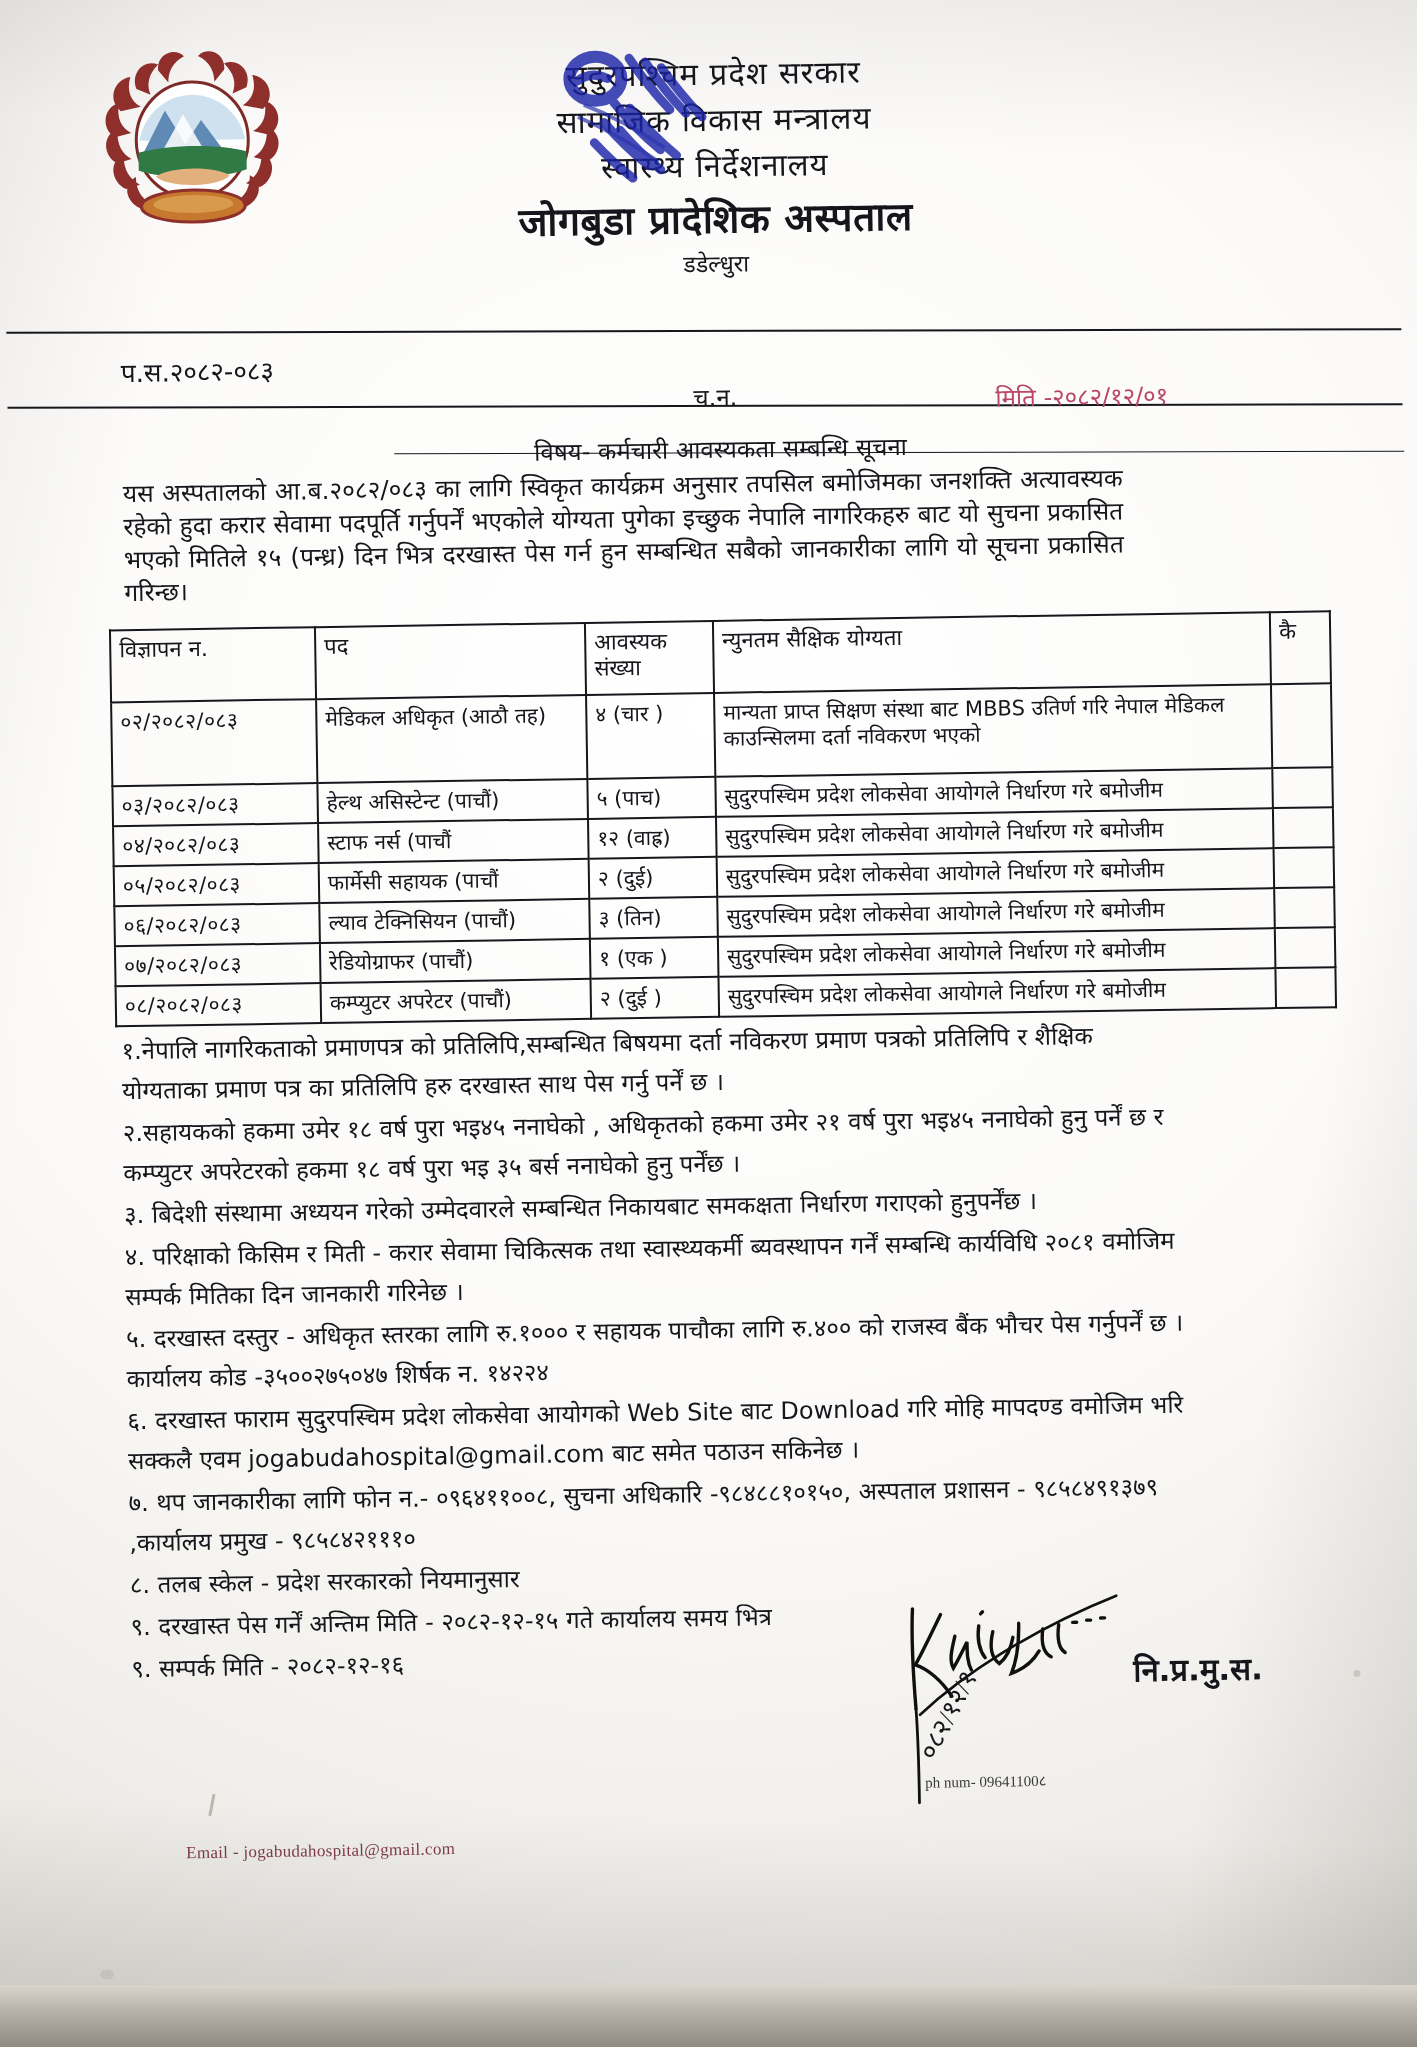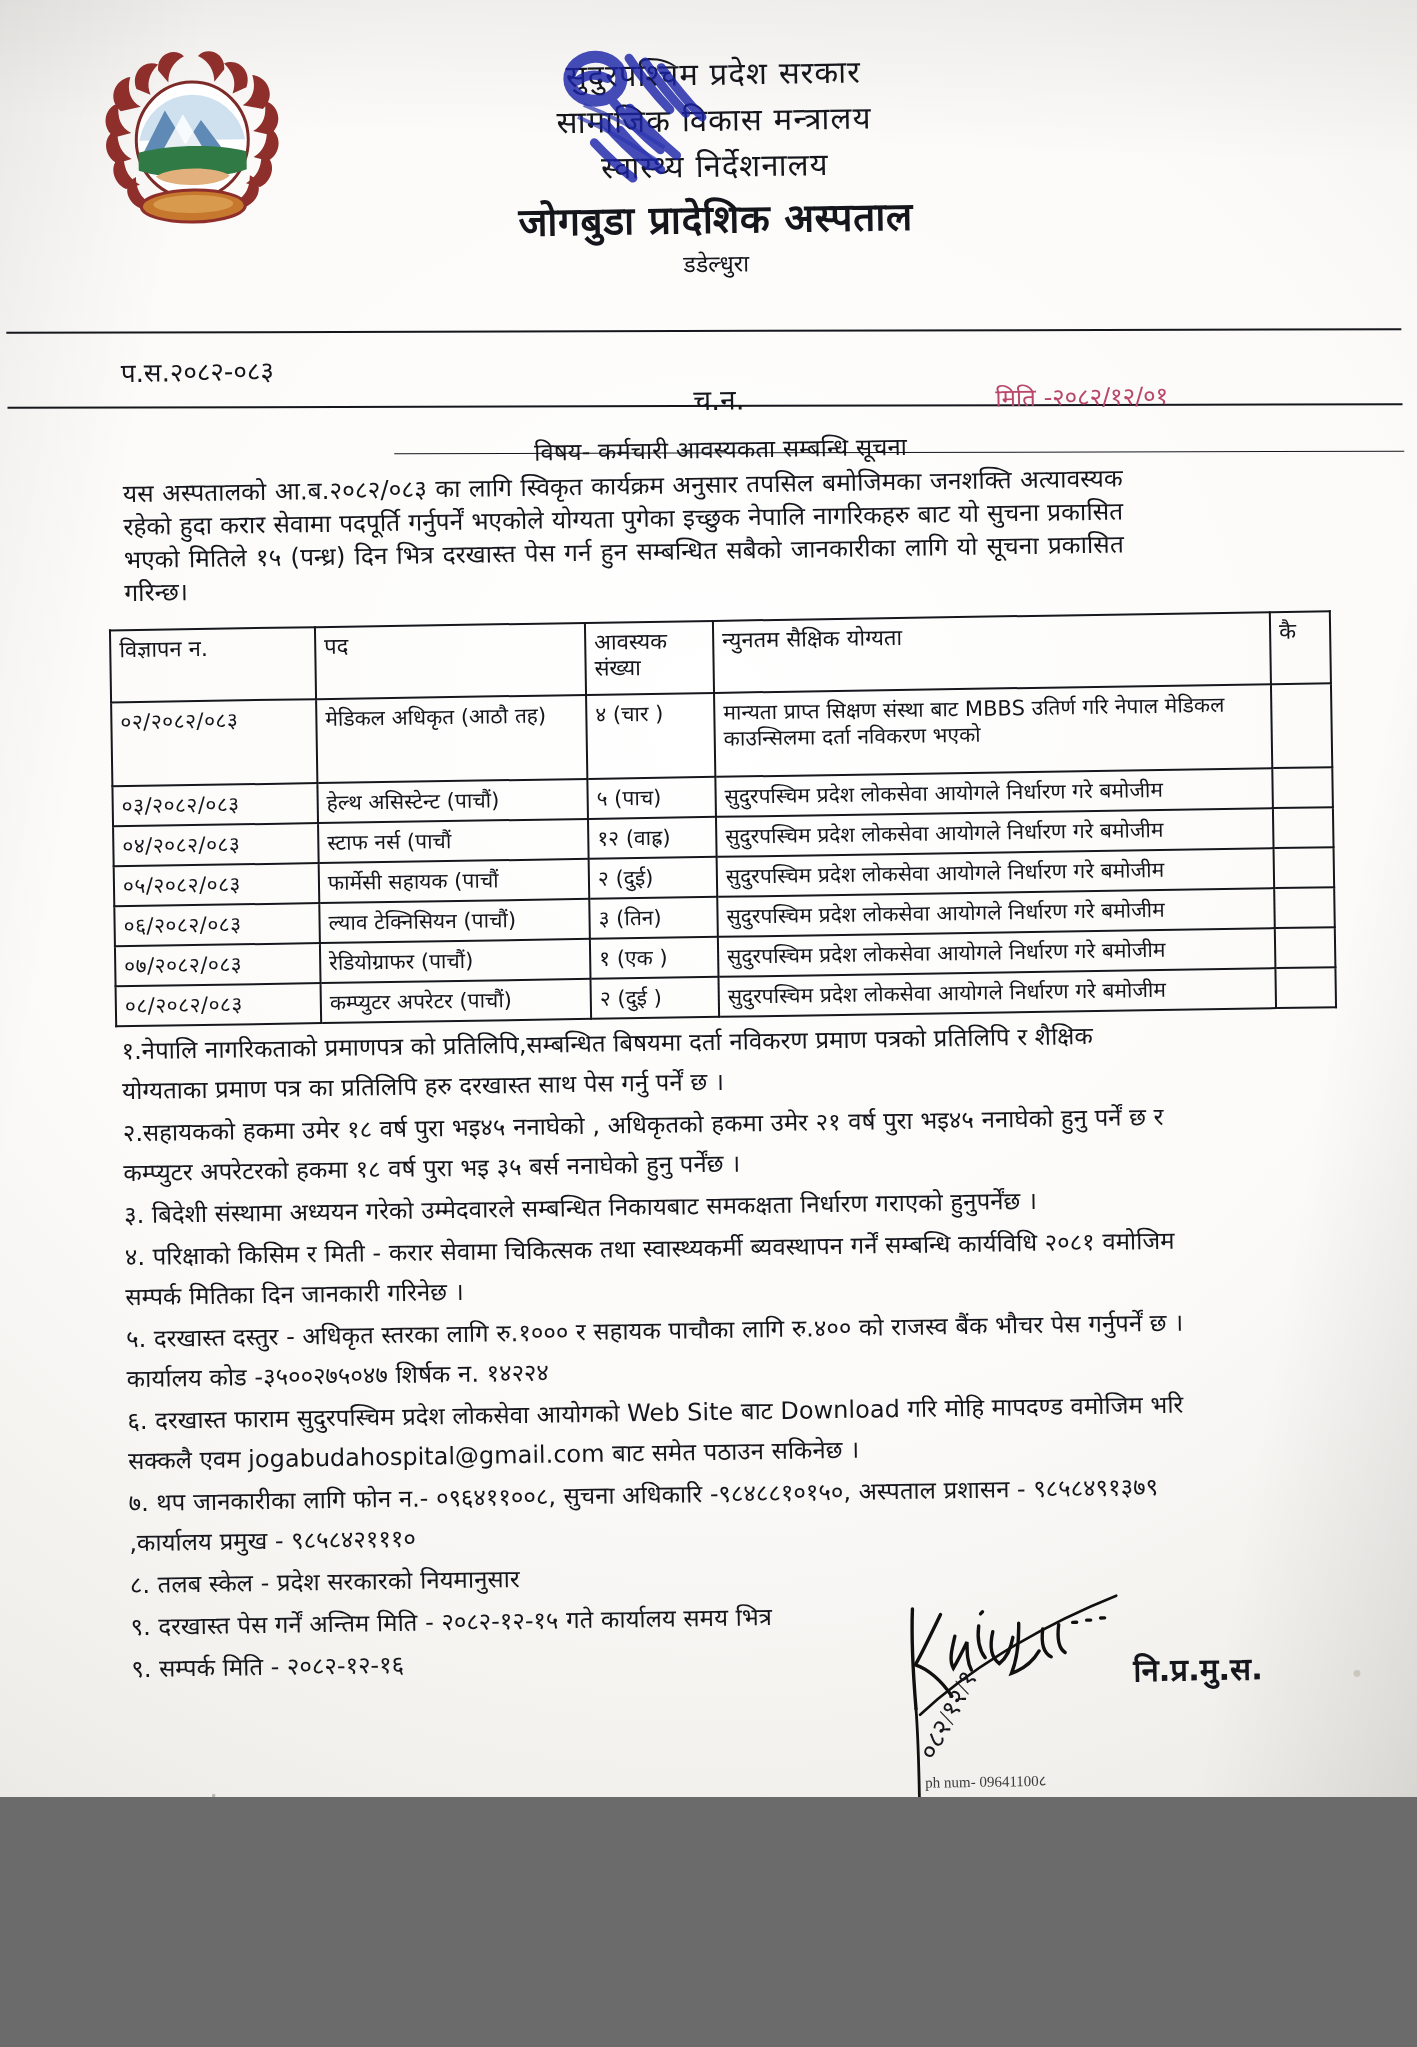--- a/index.html
+++ b/index.html
@@ -6,21 +6,21 @@
     margin: 0;
     padding: 0;
     background: #6b6b6b;
   }
   body {
     font-family: "DejaVu Sans", "Liberation Sans", sans-serif;
   }
   #page {
     position: relative;
     width: 1417px;
-    height: 1797px;
+    height: 2047px;
     overflow: hidden;
     background: #cfcdc8;
     text-decoration: underline;
   }
   
   #sheet {
     position: absolute;
     left: 0; top: 0;
     width: 1417px;
     height: 2047px;
@@ -82,21 +82,21 @@
   .rule {
     position: absolute;
     height: 0;
     border-top: 2px solid #15171c;
   }
   #rule1 { left: 14px; top: 330px; width: 1395px; transform: rotate(0.75deg); }
   #rule2 { left: 14px; top: 405px; width: 1395px; transform: rotate(0.75deg); }
   #rule3 { left: 400px; top: 455px; width: 1010px; transform: rotate(0.75deg); border-top-width: 1px;}
 
   #refno  { position:absolute; left:128px; top:345px; font-size:26px; }
-  #chano  { position:absolute; left:700px; top:380px; font-size:28px; }
+  #chano  { position:absolute; left:700px; top:380px; font-size:24px; }
   #miti   { position:absolute; left:1002px; top:385px; font-size:24px; color:#b8476b; white-space: nowrap;}
   #miti .mv { color:#b8476b; }
 
   
   #subject {
     position:absolute; left:540px; top:432px;
     font-size:24px; white-space:nowrap;
   }
 
   

